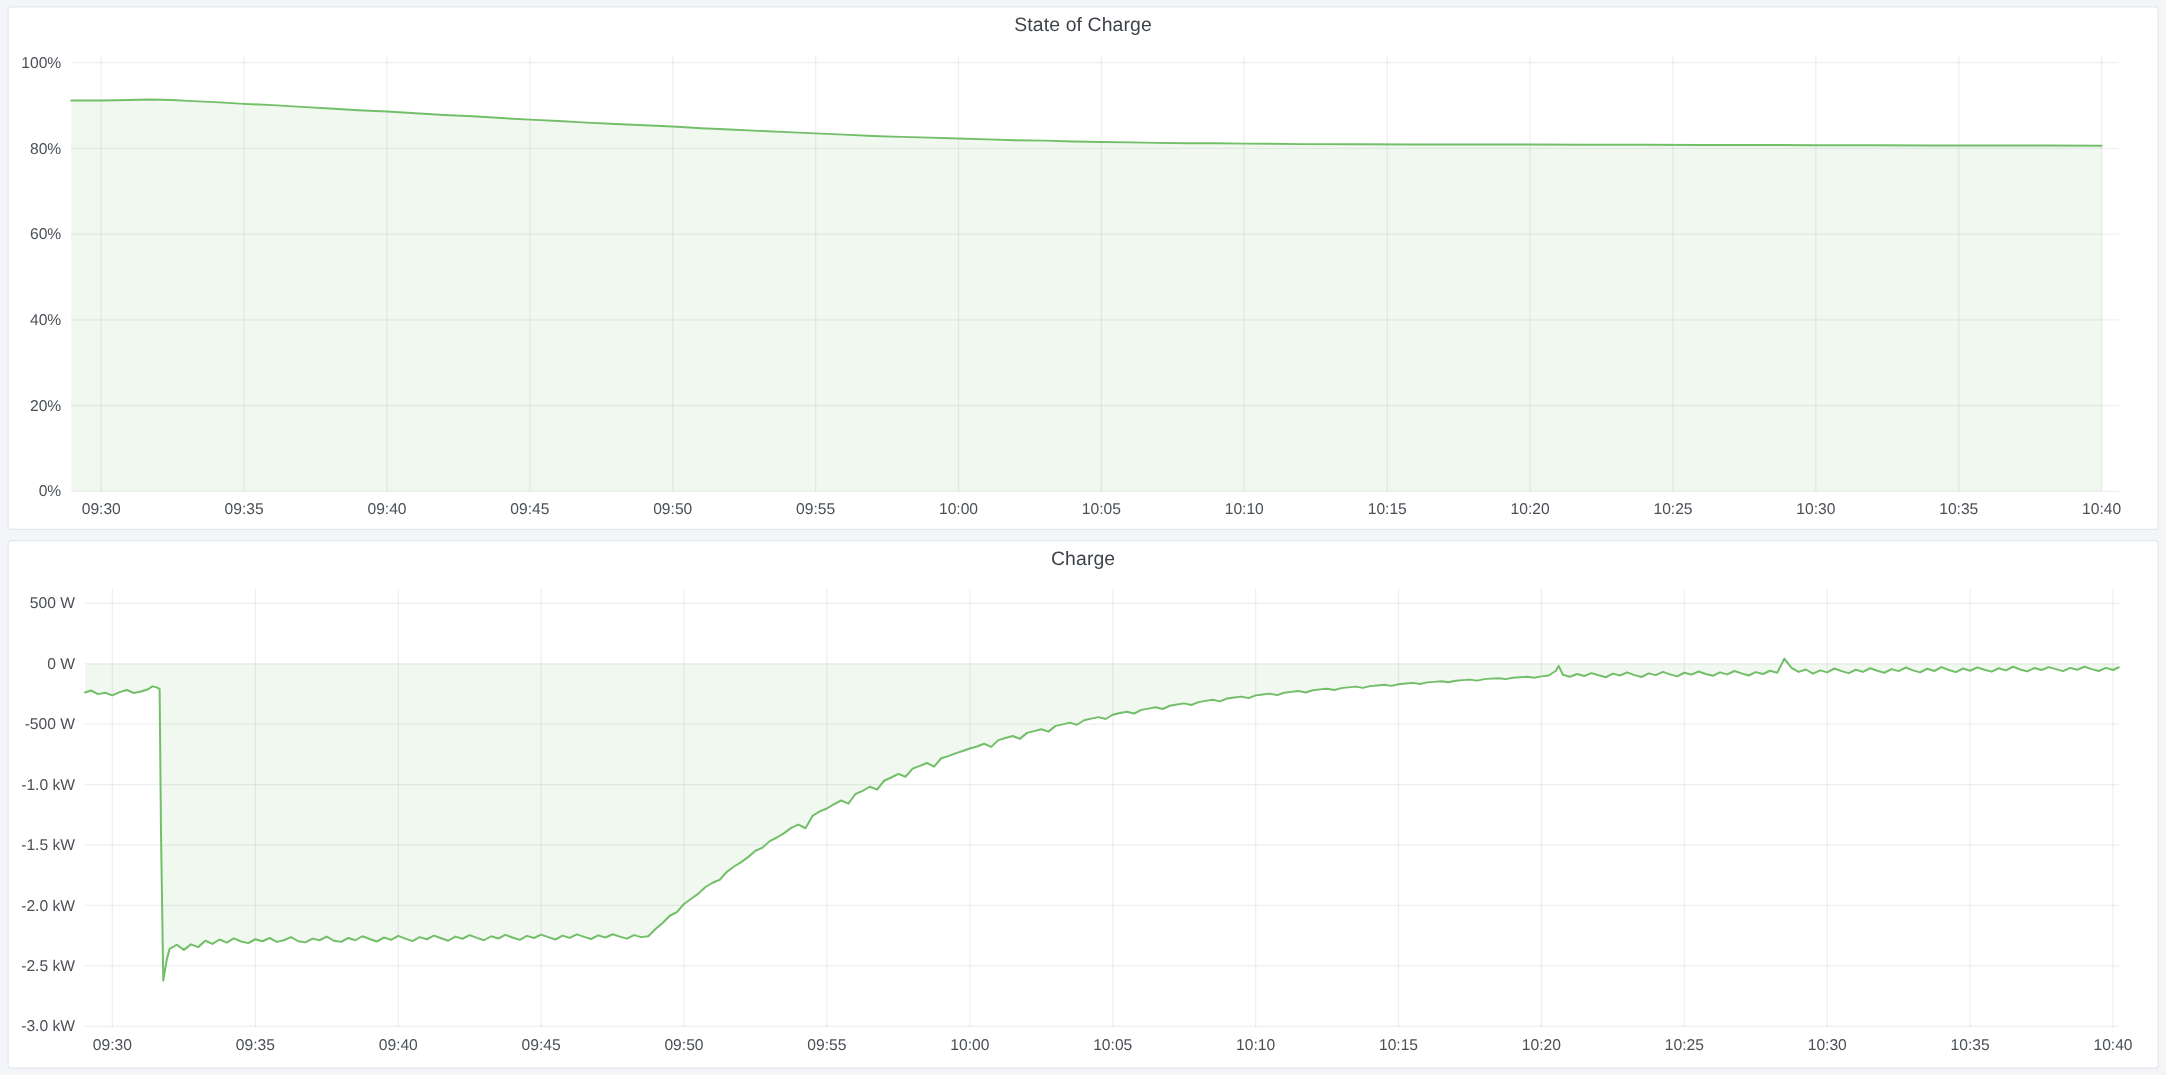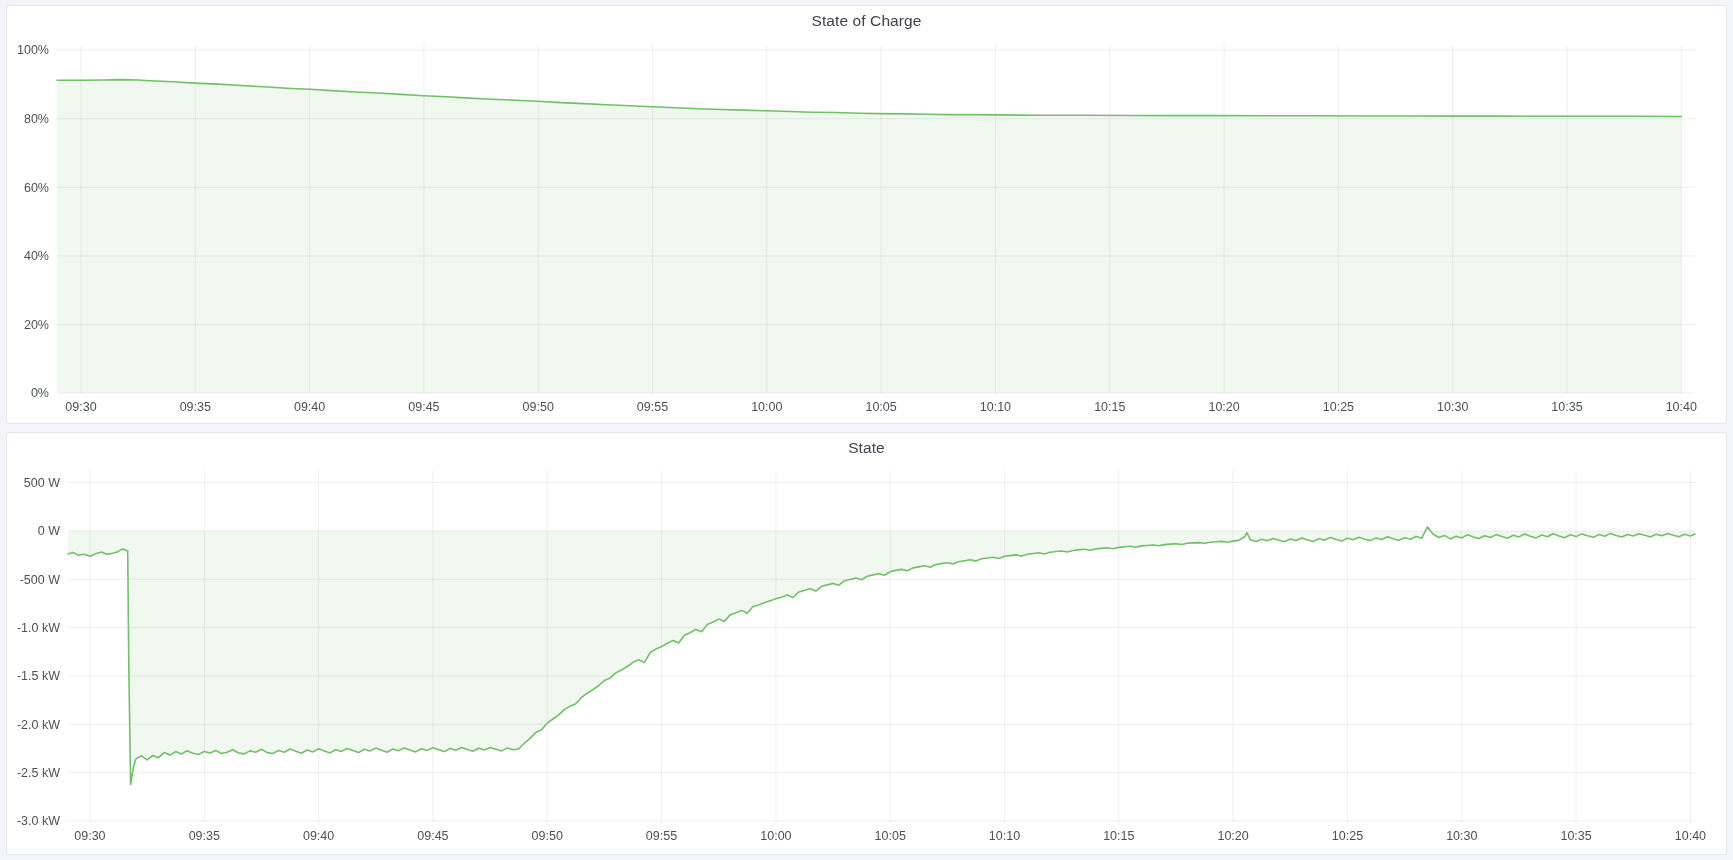--- a/index.html
+++ b/index.html
@@ -79,21 +79,21 @@
           <text class="tick-label" x="42" y="86.9" text-anchor="end">80%</text>
           <text class="tick-label" x="42" y="155.5" text-anchor="end">60%</text>
           <text class="tick-label" x="42" y="224.1" text-anchor="end">40%</text>
           <text class="tick-label" x="42" y="292.6" text-anchor="end">20%</text>
           <text class="tick-label" x="42" y="361.2" text-anchor="end">0%</text>
         </svg>
     </div>
   </section>
 
   <section class="panel" style="height:423px;">
-    <h2 class="panel-title">State</h2>
+    <h2 class="panel-title">Charge</h2>
     <div class="plot-wrap">
       <svg id="chart1" width="1719" height="391" viewBox="0 0 1719 391">
           <line x1="82.9" y1="8" x2="82.9" y2="359" stroke="rgba(20,30,40,0.07)" stroke-width="1"></line>
           <line x1="197.3" y1="8" x2="197.3" y2="359" stroke="rgba(20,30,40,0.07)" stroke-width="1"></line>
           <line x1="311.6" y1="8" x2="311.6" y2="359" stroke="rgba(20,30,40,0.07)" stroke-width="1"></line>
           <line x1="425.9" y1="8" x2="425.9" y2="359" stroke="rgba(20,30,40,0.07)" stroke-width="1"></line>
           <line x1="540.2" y1="8" x2="540.2" y2="359" stroke="rgba(20,30,40,0.07)" stroke-width="1"></line>
           <line x1="654.5" y1="8" x2="654.5" y2="359" stroke="rgba(20,30,40,0.07)" stroke-width="1"></line>
           <line x1="768.9" y1="8" x2="768.9" y2="359" stroke="rgba(20,30,40,0.07)" stroke-width="1"></line>
           <line x1="883.2" y1="8" x2="883.2" y2="359" stroke="rgba(20,30,40,0.07)" stroke-width="1"></line>

